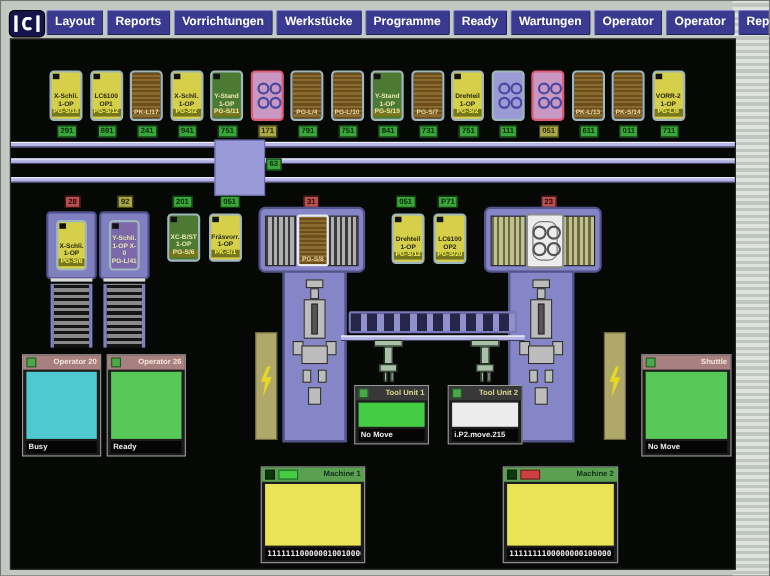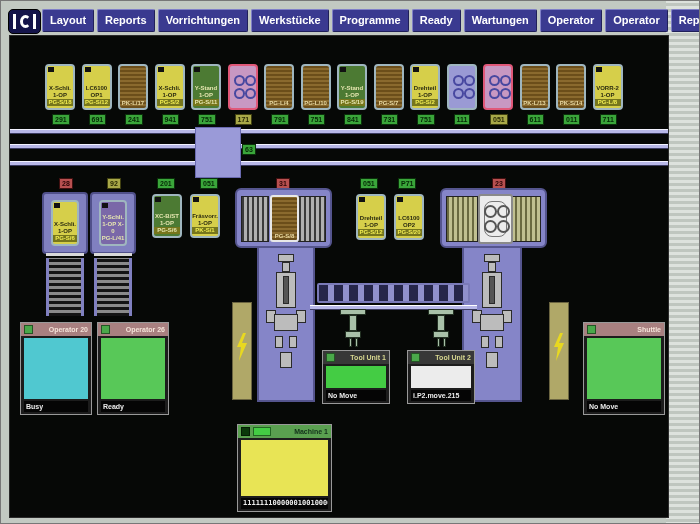--- a/index.html
+++ b/index.html
@@ -421,15 +421,24 @@
 
     <div class="panel mc" style="left:227px;top:388px;width:95px;height:88px;">
       <div class="p-title">
         <span class="p-sq" style="background:#0a380a;"></span>
         <span class="p-btn" style="background:#44cc44;"></span>
         <span class="t">Machine 1</span>
       </div>
       <div class="p-body" style="background:#e8e455;"></div>
       <div class="p-status mono">1111111000000100100000</div>
     </div>
+    <div class="panel mc" style="left:447px;top:388px;width:105px;height:88px;">
+      <div class="p-title">
+        <span class="p-sq" style="background:#0a380a;"></span>
+        <span class="p-btn" style="background:#cc4040;"></span>
+        <span class="t">Machine 2</span>
+      </div>
+      <div class="p-body" style="background:#e8e455;"></div>
+      <div class="p-status mono">1111111100000000100000</div>
+    </div>
 
   </div>
 </div>
 
 </body></html>

